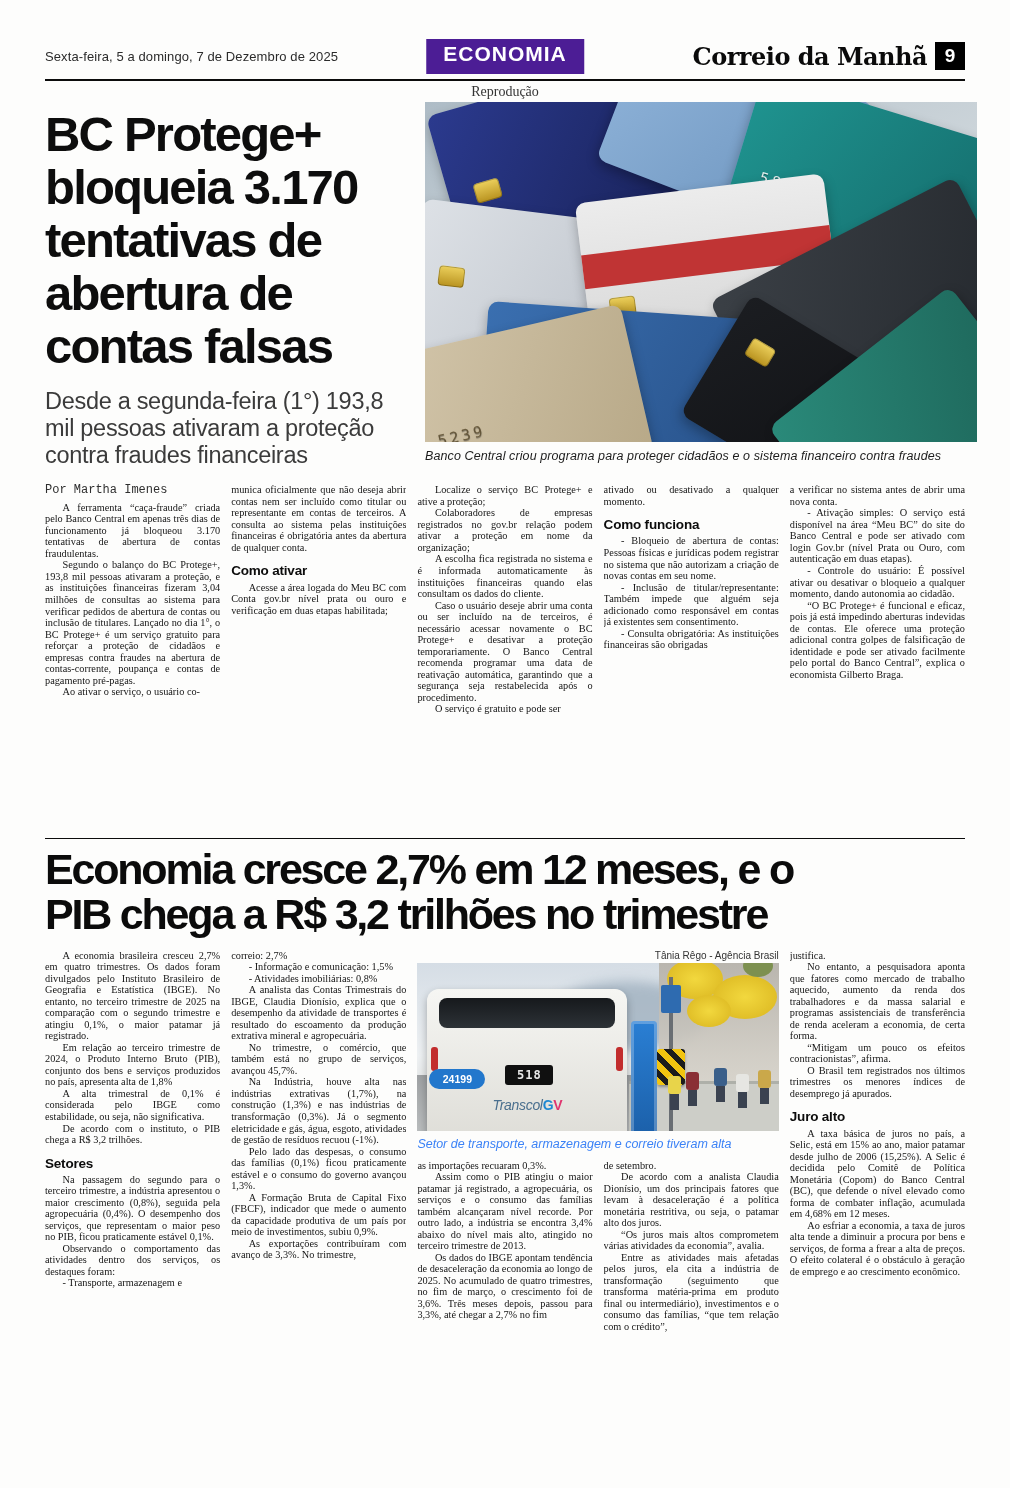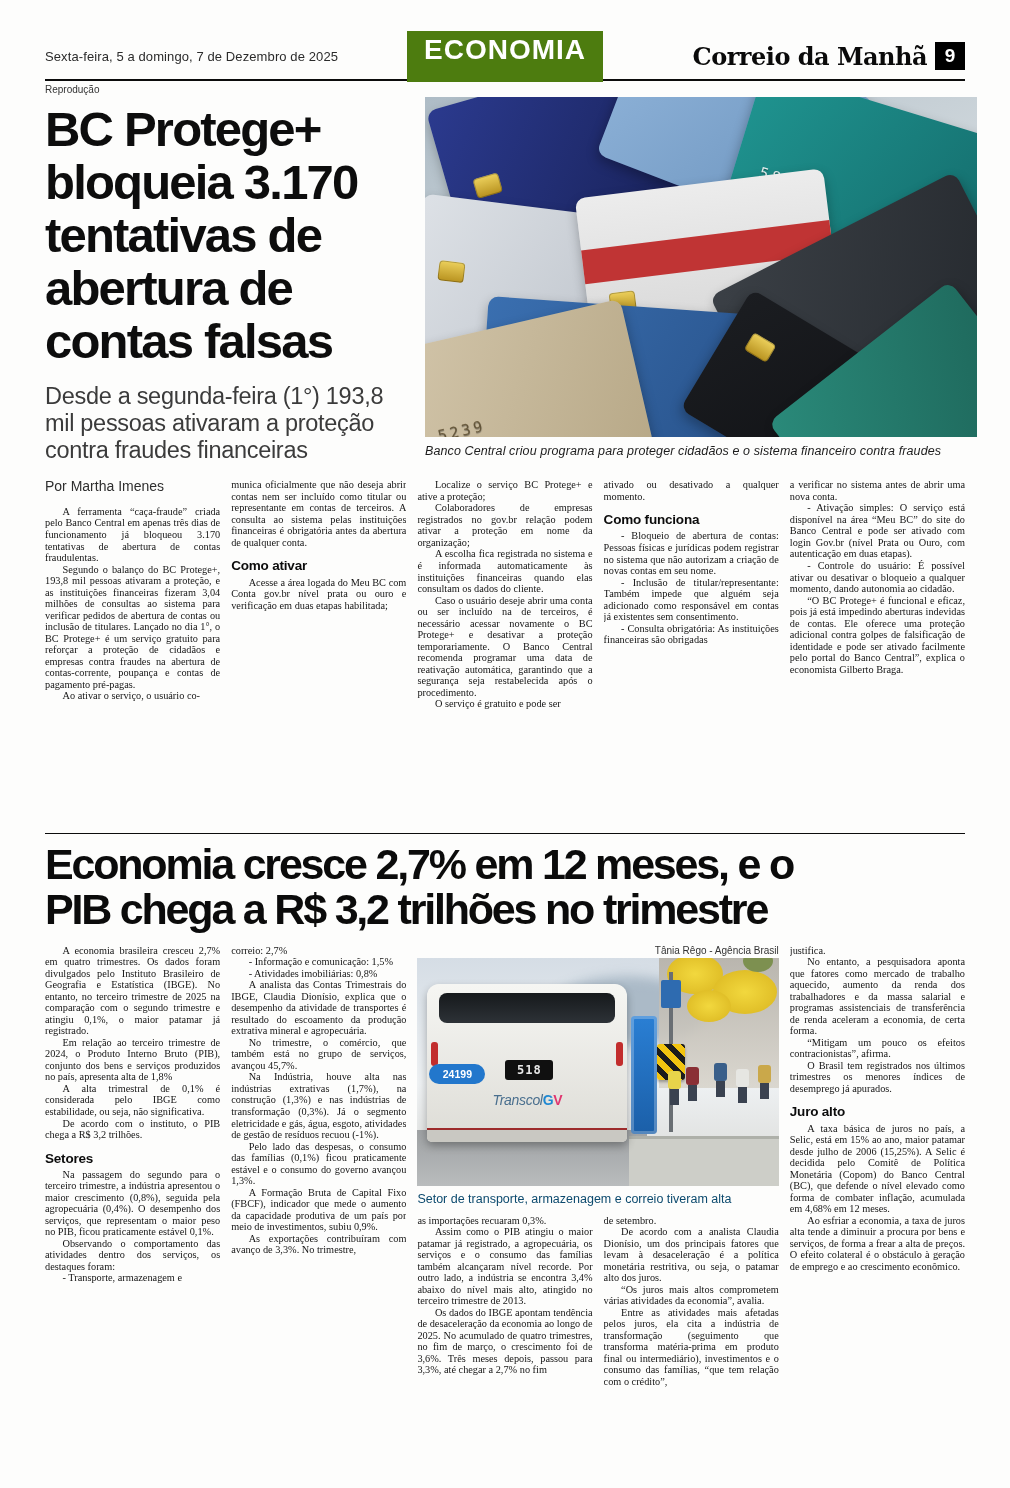--- a/index.html
+++ b/index.html
@@ -7,68 +7,68 @@
   .page {
     position:relative; width:1010px; height:1488px; margin:0 auto;
     background:#fdfdfc; padding:38px 45px 0 45px; overflow:hidden;
     font-family:"Liberation Serif", serif; color:#141414;
   }
   
   .masthead-row { position:relative; display:flex; align-items:center; height:36px; }
   .issue-date { font-family:"Liberation Sans", sans-serif; font-size:13px; color:#2b2b2b; letter-spacing:.1px; }
   .section-box {
     position:absolute; left:50%; transform:translateX(-50%);
-    background:#4d7c0f; color:#fff; font-family:"Liberation Sans", sans-serif;
-    font-weight:bold; font-size:28px; letter-spacing:1px; padding:3px 17px 16px;
+    background:#4c1d95; color:#fff; font-family:"Liberation Sans", sans-serif;
+    font-weight:bold; font-size:21px; letter-spacing:1px; padding:3px 17px 8px;
   }
   .mast-right { margin-left:auto; display:flex; align-items:center; gap:8px;justify-content:center; }
   .paper-name { font-family:"DejaVu Serif", serif; font-weight:bold; font-size:24px; color:#0a0a0a; letter-spacing:-.5px; }
   .page-num { background:#000; color:#fff; font-family:"Liberation Sans", sans-serif; font-weight:bold; font-size:19px; width:30px; height:28px; display:flex; align-items:center; justify-content:center; }
   .head-rule { border:none; border-top:2px solid #0c0c0c; margin:5px 0 0; }
-  .photo-credit { text-align:left; font-family:Liberation Sans, sans-serif; font-size:10px; color:#333; margin:3px 0 2px; }
+  .photo-credit { text-align:center; font-family:Liberation Serif, serif; font-size:14px; color:#333; margin:3px 0 2px; }
   
   .a1-top { display:flex; gap:14px; }
   .a1-left { width:366px; flex:none; padding-top:6px; }
   .headline1 {
     margin:0; font-family:"Liberation Sans", sans-serif; font-weight:bold;
     font-size:49px; line-height:1.08; letter-spacing:-1.8px; color:#0d0d0d;
   }
   .subtitle1 {
     margin:15px 0 0; font-family:"Liberation Sans", sans-serif; font-weight:normal;
     font-size:23.5px; line-height:1.16; letter-spacing:-.3px; color:#3b3b3b;
   }
   .a1-right { flex:1; }
   .caption { font-family:"Liberation Sans", sans-serif; font-style:italic; font-size:12.5px; color:#1d1d1d; margin-top:7px; letter-spacing:.1px; }
   
   .photo1 { position:relative; width:552px; height:340px; overflow:hidden; background:linear-gradient(155deg,#aebcc6,#d3dade 60%,#c2ccd2); }
   .card { position:absolute; border-radius:10px; box-shadow:0 5px 12px rgba(0,0,0,.28); }
   .chip { position:absolute; width:26px; height:20px; border-radius:4px; background:linear-gradient(#ecd05c,#b8921f); box-shadow:inset 0 0 0 1px rgba(0,0,0,.25); }
   .cardnum { position:absolute; font-family:"DejaVu Sans Mono", monospace; font-size:15px; letter-spacing:3px; color:rgba(255,255,255,.88); text-shadow:0 1px 1px rgba(0,0,0,.4); }
   
   .a1-body { margin-top:15px; display:grid; grid-template-columns:repeat(5,1fr); gap:11px; height:342px; overflow:hidden; }
-  .byline { font-family:Liberation Sans, sans-serif; font-size:14px; color:#2e2e2e; margin-bottom:11px; }
+  .byline { font-family:Liberation Mono, monospace; font-size:12px; color:#2e2e2e; margin-bottom:4px; }
   .bodycol { font-size:10.3px; line-height:1.12; text-align:justify; hyphens:auto; overflow:hidden; }
   .bodycol p, .bodycol h3 { margin:0; }
   .para { text-indent:1.7em; }
   .cont { text-indent:0; }
   .subhead { font-family:"Liberation Sans", sans-serif; font-weight:bold; font-size:13.5px; letter-spacing:-.2px; color:#0c0c0c; margin:10px 0 3px !important; }
   
   .article-divider { border:none; border-top:1.5px solid #0c0c0c; margin:12px 0 8px; }
   
   .headline2 {
     margin:0; font-family:"Liberation Sans", sans-serif; font-weight:bold;
     font-size:43px; line-height:1.05; letter-spacing:-2.2px; color:#0b0b0b;
   }
   .a2-body { margin-top:12px; display:grid; grid-template-columns:repeat(5,1fr); gap:11px; height:548px; overflow:hidden; }
   .a2-mid { grid-column:3 / 5; display:flex; flex-direction:column; overflow:hidden; }
   .credit2 { text-align:right; font-family:"Liberation Sans", sans-serif; font-size:10px; color:#333; margin-bottom:2px; }
-  .caption2 { font-family:"Liberation Sans", sans-serif; font-size:12.5px; color:#0c4a6e; margin:6px 0 9px; }
+  .caption2 { font-family:"Liberation Sans", sans-serif; font-style:italic; font-size:12.5px; color:#3b82f6; margin:6px 0 9px; }
   .mid-cols { display:grid; grid-template-columns:1fr 1fr; gap:11px; flex:1; overflow:hidden; }
   
-  .photo2 { position:relative; width:100%; height:228px; overflow:hidden; background:linear-gradient(#d5dde5,#eef1f3 55%,#d8d8d4); }
+  .photo2 { position:relative; width:100%; height:168px; overflow:hidden; background:linear-gradient(#d5dde5,#eef1f3 55%,#d8d8d4); }
   .hill { position:absolute; left:130px; top:18px; width:160px; height:70px; background:#9fb0bf; border-radius:50%; filter:blur(6px); opacity:.8; }
   .road { position:absolute; left:0; bottom:0; width:230px; height:56px; background:linear-gradient(#9ea1a3,#b9bcbd); }
   .sidewalk { position:absolute; right:0; bottom:0; width:150px; height:50px; background:#cdcec8; border-top:3px solid #aeb0a9; }
   .wall { position:absolute; right:0; top:0; width:120px; height:130px; background:linear-gradient(#b6b1a8,#d8d4cb); opacity:.9; }
   .tree { position:absolute; right:-8px; top:-10px; width:130px; height:85px; }
   .bloom { position:absolute; border-radius:50%; background:radial-gradient(#f2d83e,#d9b41e); }
   .leaf { position:absolute; border-radius:50%; background:#7d9050; }
   .bus { position:absolute; left:10px; top:26px; width:200px; height:158px; background:linear-gradient(#f6f6f3,#dddcd6); border-radius:12px 12px 5px 5px; box-shadow:0 4px 8px rgba(0,0,0,.3); }
   .bus-window { position:absolute; left:12px; right:12px; top:9px; height:30px; background:linear-gradient(#16191c,#2d3237); border-radius:8px; }
   .taillight { position:absolute; width:7px; height:24px; background:#c22d2d; border-radius:3px; top:58px; }

